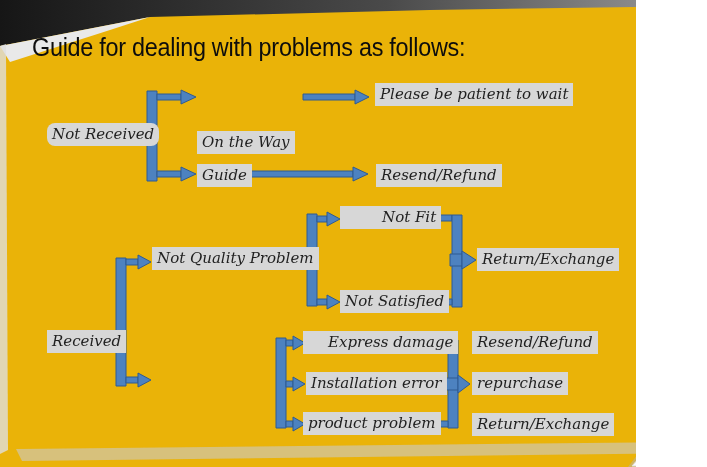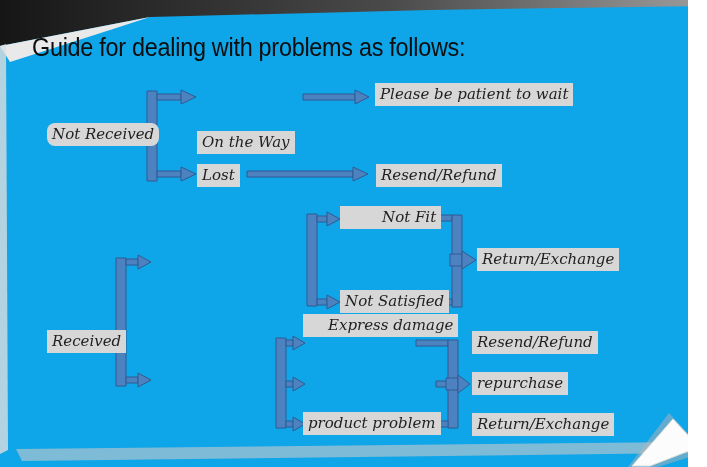--- a/index.html
+++ b/index.html
@@ -1,18 +1,18 @@
 <!DOCTYPE html>
 <html style="--arrow-fill: #4d82c0; --arrow-stroke: #2f5b92; --label-bg: #d7d7d7; --text-color: #1f1f1f; --title-color: #0d0d0d;"><head>
 <meta charset="utf-8">
 <style>
   html,body { margin:0; padding:0; background:#ffffff; }
   .stage {
-    position:relative; width:688px; height:467px;
-    background:#0ea5e9; overflow:hidden;
+    position:relative; width:636px; height:467px;
+    background:#eab308; overflow:hidden;
     font-family:"DejaVu Serif", serif;
   }
   .frame { position:absolute; left:0; top:0; z-index:0; }
   .connectors { position:absolute; left:0; top:0; z-index:1; }
   .connectors g { stroke:var(--arrow-stroke,#2f5b92); stroke-width:1; stroke-linejoin:round; }
   .title {
     position:absolute; left:32px; top:32px; margin:0; z-index:2;
     font-family:"Liberation Sans", sans-serif; font-size:26px; font-weight:normal;
     color:var(--title-color,#0d0d0d); white-space:nowrap;
     transform:scaleX(.9); transform-origin:left top; letter-spacing:-0.3px;
@@ -28,21 +28,21 @@
   .n-on-the-way        { left:197px; top:83px;margin-top:48px;  }
   .n-please-wait       { left:375px; top:83px;  }
   .n-lost              { left:197px; top:164px; }
   .n-resend-refund-1   { left:376px; top:164px; }
   .n-not-quality       { left:152px; top:247px; }
   .n-not-fit           { left:340px; top:206px;padding-left:42px; }
   .n-not-satisfied     { left:340px; top:290px; }
   .n-return-exchange-1 { left:477px; top:248px; }
   .n-received          { left:47px;  top:330px; }
   .n-quality           { left:153px; top:371px; }
-  .n-express-damage    { left:303px; top:314px;padding-left:25px; }
+  .n-express-damage    { left:303px; top:331px;padding-left:25px; }
   .n-resend-refund-2   { left:472px; top:331px; }
   .n-installation      { left:306px; top:372px; }
   .n-repurchase        { left:472px; top:372px;font-style:italic; }
   .n-product-problem   { left:303px; top:412px; }
   .n-return-exchange-2 { left:472px; top:413px; }
 </style>
 </head>
 <body>
 
 <div class="stage">
@@ -126,25 +126,27 @@
       <rect x="436" y="381" width="12" height="6"></rect>
       <rect x="428" y="421" width="20" height="6"></rect>
       <rect x="446" y="378" width="12" height="12"></rect>
       <polygon points="458,375 470,384 458,393"></polygon>
     </g>
   </svg>
 
   <div class="node n-not-received">Not Received</div>
   <div class="node n-on-the-way">On the Way</div>
   <div class="node n-please-wait">Please be patient to wait</div>
-  <div class="node n-lost">Lost</div>
+  <div class="node n-lost">Guide</div>
   <div class="node n-resend-refund-1">Resend/Refund</div>
+  <div class="node n-not-quality">Not Quality Problem</div>
   <div class="node n-not-fit">Not Fit</div>
   <div class="node n-not-satisfied">Not Satisfied</div>
   <div class="node n-return-exchange-1">Return/Exchange</div>
   <div class="node n-received">Received</div>
   <div class="node n-express-damage">Express damage</div>
   <div class="node n-resend-refund-2">Resend/Refund</div>
+  <div class="node n-installation">Installation error</div>
   <div class="node n-repurchase">repurchase</div>
   <div class="node n-product-problem">product problem</div>
   <div class="node n-return-exchange-2">Return/Exchange</div>
 
 </div>
 
 </body></html>

